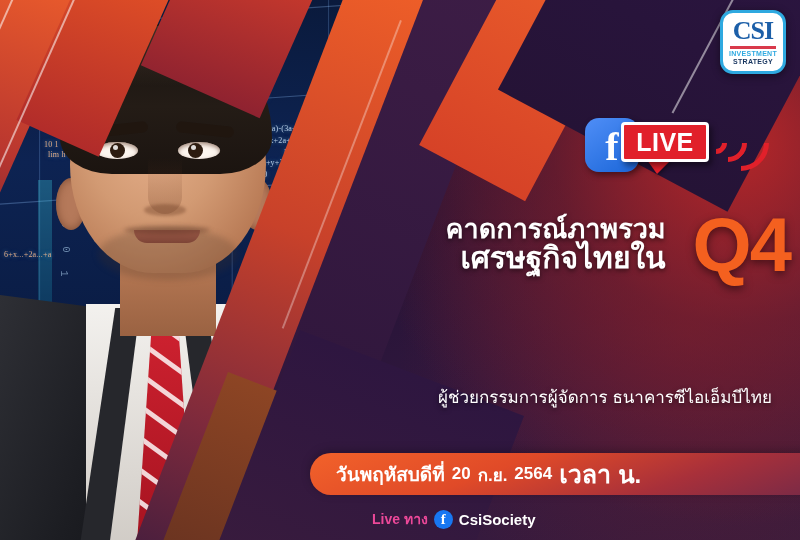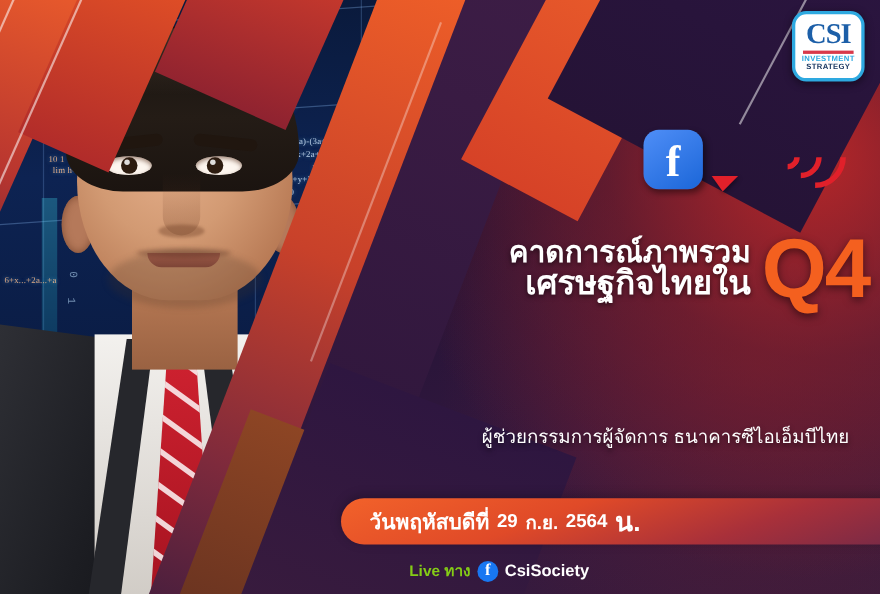--- a/index.html
+++ b/index.html
@@ -176,21 +176,21 @@
 
   
   .headline{ position:absolute; left:430px; top:212px; width:360px; text-align:right; }
   .hl-row{ display:flex; align-items:center; justify-content:flex-end; }
   .hl-lines{ text-align:right; }
   .hl1,.hl2{ color:#fff; font-weight:bold; line-height:1.02; white-space:nowrap;
       text-shadow:0 2px 5px rgba(0,0,0,.55); }
   .hl1{ font-size:27px;text-align:right; }
   .hl2{ font-size:30px; margin-top:0; }
   .q4{ color:#f4601f; font-weight:bold; font-size:76px; line-height:.86;
-      margin-left:10px; letter-spacing:-2px; text-shadow:0 3px 8px rgba(0,0,0,.5); }
+      margin-left:27px; letter-spacing:-2px; text-shadow:0 3px 8px rgba(0,0,0,.5); }
 
   
   .speaker-name{ position:absolute; right:28px; top:325px; color:#fff; font-weight:bold;
       font-size:23px; letter-spacing:.4px; text-shadow:0 2px 5px rgba(0,0,0,.5); }
   .speaker-title{ position:absolute; right:28px; top:383px; color:#fff;
       font-size:17px; text-shadow:0 2px 5px rgba(0,0,0,.5); }
 
   
   .datebar{ position:absolute; left:310px; top:453px; width:500px; height:42px;
       border-radius:22px 0 0 22px;
@@ -200,21 +200,21 @@
   .datebar .d1{ color:#fff; font-weight:bold; font-size:19px; }
   .datebar .d2{ color:#fff; font-weight:bold; font-size:17px; }
   .datebar .d3{ color:#fff; font-weight:bold; font-size:25px; }
   .datebar .d4{ color:#fff; font-weight:bold; font-size:26px; letter-spacing:.5px; }
   .datebar .d5{ color:#fff; font-weight:bold; font-size:24px; }
 
   
   .social{ position:absolute; left:372px; top:506px; width:400px; height:26px;
       display:flex; align-items:center; }
   .soc-item{ display:flex; align-items:center; gap:6px; }
-  .soc-item .lbl{ color:#84cc16; font-size:14px; font-weight:bold; }
+  .soc-item .lbl{ color:#ec4899; font-size:14px; font-weight:bold; }
   .soc-item .handle{ color:#fff; font-size:15px; font-weight:bold; }
   .fb-dot{ width:19px; height:19px; border-radius:50%; background:#1877f2;
       display:flex; align-items:center; justify-content:center; }
   .fb-dot b{ color:#fff; font-family:"Liberation Serif",serif; font-size:15px; line-height:1; margin-top:1px; }
   .line-dot{ width:19px; height:19px; border-radius:50%; background:#06c755;
       display:flex; align-items:center; justify-content:center; }
   .line-bub{ width:12px; height:9px; background:#fff; border-radius:50% 50% 45% 45%; position:relative; }
   .line-bub:after{ content:""; position:absolute; left:2px; bottom:-3px; width:4px; height:5px;
       background:#fff; transform:skewX(-22deg); }
   .gap{ width:48px; }
@@ -331,39 +331,43 @@
   </div>
 
   <div class="fblive">
     <div class="wave w3"></div>
     <div class="wave w2"></div>
     <div class="wave w1"></div>
     <div class="fb-sq">
         <span class="fb-f">f</span>
       </div>
     <div class="live-tail"></div>
+    <div class="live-box">
+      <span>LIVE</span>
+    </div>
   </div>
 
   <div class="headline">
     <div class="hl-row">
       <div class="hl-lines">
         <div class="hl1">คาดการณ์ภาพรวม</div>
         <div class="hl2">เศรษฐกิจไทยใน</div>
       </div>
       <div class="q4">Q4</div>
     </div>
   </div>
 
   <div class="speaker-title">ผู้ช่วยกรรมการผู้จัดการ ธนาคารซีไอเอ็มบีไทย</div>
 
   <div class="datebar">
     <span class="d1">วันพฤหัสบดีที่</span>
-    <span class="d2">29</span>
+    <span class="d2">20</span>
     <span class="d2">ก.ย.</span>
     <span class="d2">2564</span>
+    <span class="d3">เวลา</span>
     <span class="d5">น.</span>
   </div>
 
   <div class="social">
     <div class="soc-item">
       <span class="lbl">Live ทาง</span>
       <span class="fb-dot">
           <b>f</b>
         </span>
       <span class="handle">CsiSociety</span>

